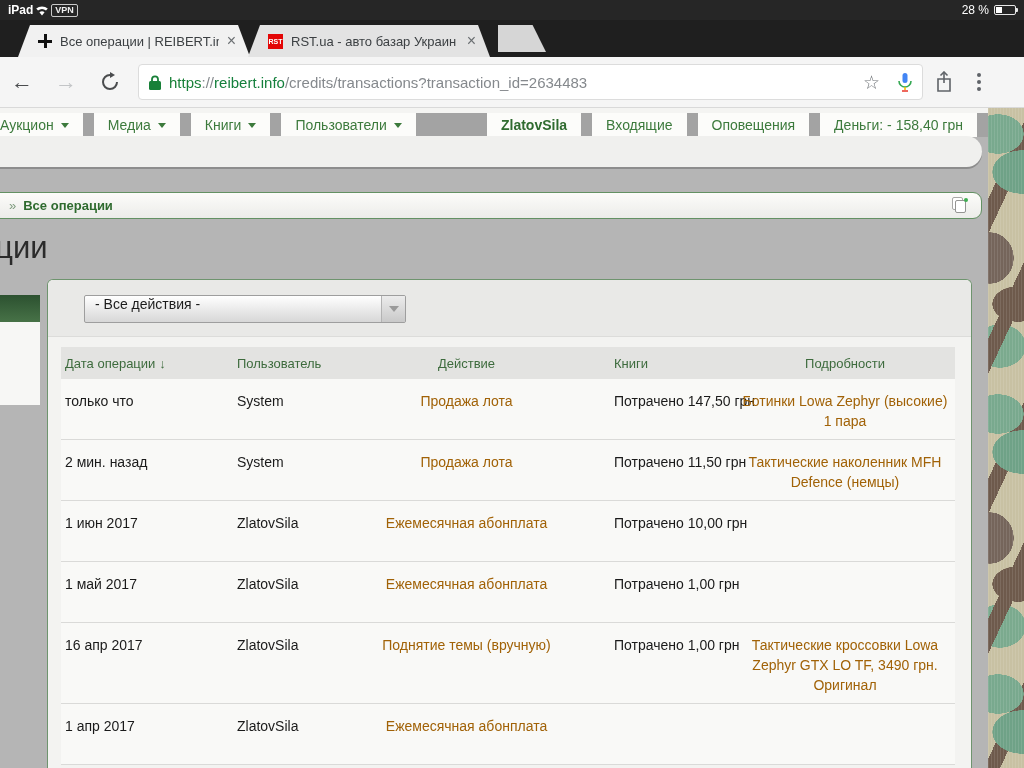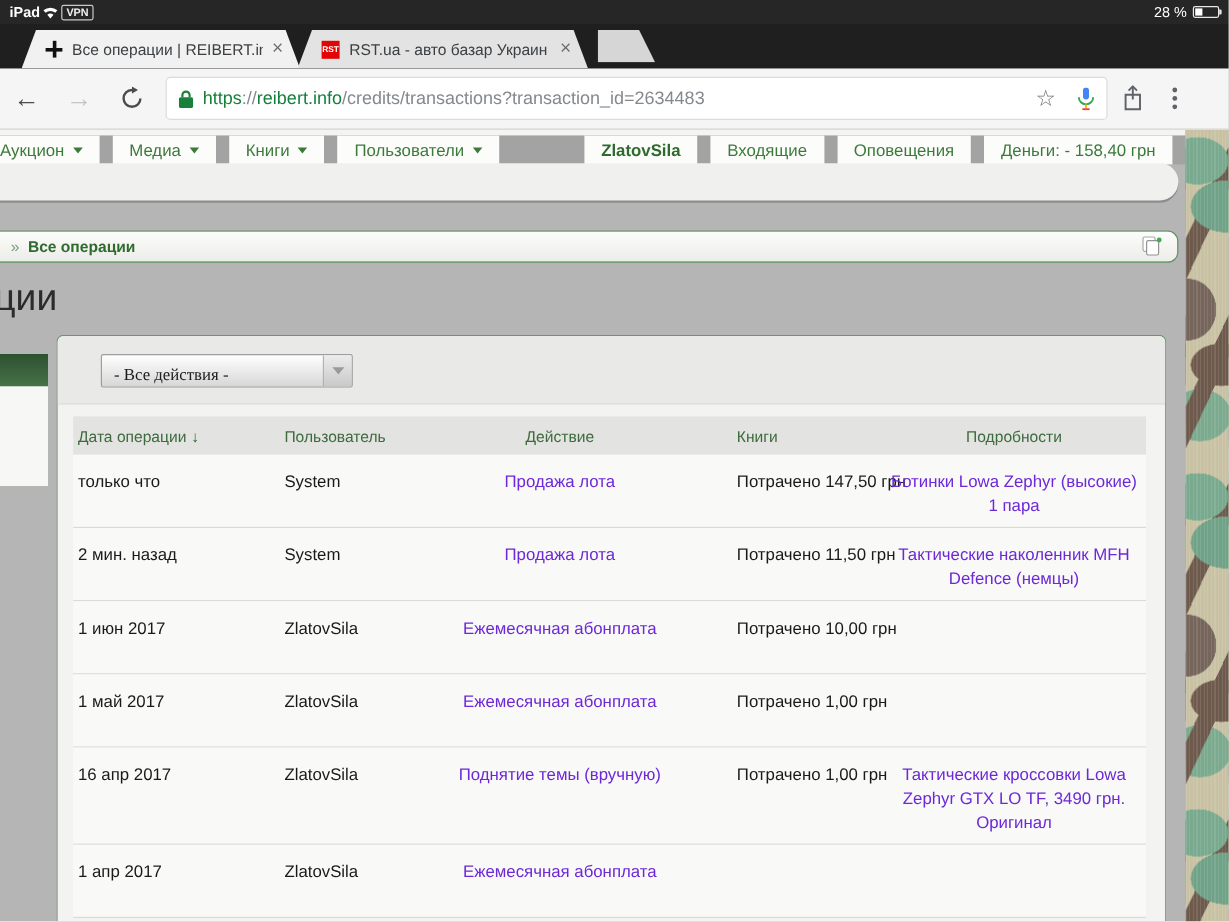--- a/index.html
+++ b/index.html
@@ -104,40 +104,40 @@
   .page-heading { position:absolute; top:122px; left:-22px; font-size:31px; color:#2b2b2b; letter-spacing:0; }
 
   .left-widget-green { position:absolute; top:187px; left:0; width:40px; height:27px;
     background:linear-gradient(#2c5130,#477247); }
   .left-widget-white { position:absolute; top:214px; left:0; width:40px; height:83px; background:#f7f7f5; }
 
   
   .panel { position:absolute; top:171px; left:47px; width:925px; height:489px; background:#f3f3f1;
     border:1px solid #6e946e; border-bottom:none; border-radius:6px 6px 0 0; overflow:hidden; }
   .filter-area { height:57px; background:#e9e9e7; border-bottom:1px solid #dcdcda; padding:15px 0 0 36px; }
-  .select { width:210px; height:28px; background:linear-gradient(#ffffff,#d7d7d7); border:1px solid #9e9e9e;
-    border-radius:2px; display:flex; align-items:flex-end; overflow:hidden;font-family:Liberation Serif, serif; }
+  .select { width:322px; height:28px; background:linear-gradient(#ffffff,#d7d7d7); border:1px solid #9e9e9e;
+    border-radius:2px; display:flex; align-items:flex-start; overflow:hidden; }
   .select-label { flex:1; font-size:14px; color:#1c1c1c; padding-left:10px; }
   .select-btn { width:24px; height:100%; background:linear-gradient(#ececec,#c9c9c9); border-left:1px solid #b3b3b3;
     display:flex; align-items:center; justify-content:center; }
   .select-arrow { width:0; height:0; border-left:5px solid transparent; border-right:5px solid transparent;
     border-top:6px solid #9a9a9a; }
   .table-wrap { margin:10px 16px 0 13px; }
   .trow { display:grid; grid-template-columns:172px 146px 175px 185px 1fr; }
   .thead { background:#e3e3e1; height:32px; align-items:center; font-size:13px; color:#3d6b3d; }
   .thead .cell { padding-top:0; }
   .cell { padding-top:12px; }
   .c1 { padding-left:4px; }
   .c2 { padding-left:4px; }
   .c3 { text-align:center; }
   .c4 { padding-left:60px; white-space:nowrap; }
   .c5 { text-align:center; padding-right:4px; }
   .tbody-row { background:#f9f9f7; border-bottom:1px solid #dadad8; min-height:61px; font-size:14px;
     line-height:20px; color:#1a1a1a; padding-bottom:8px; }
-  .tbody-row .green { color:#6d28d9; }
+  .tbody-row .green { color:#a16207; }
   .sort-arrow { font-size:13px; margin-left:4px; color:#3d6b3d; }
 </style>
 </head>
 <body>
 
 <div id="screen">
 
   <div class="status-bar">
     <div class="sb-left">
       <span class="sb-device">iPad</span>

